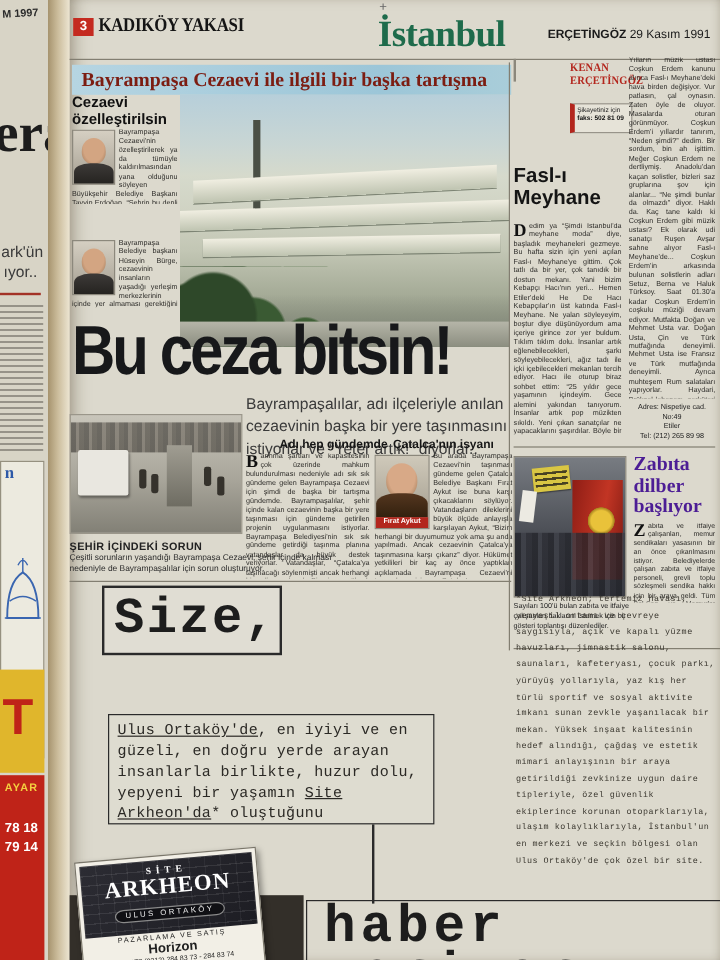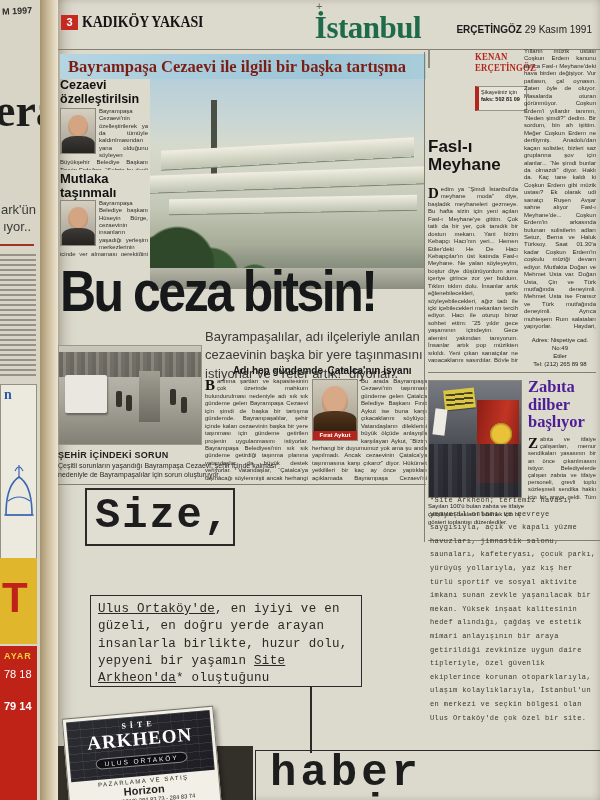--- a/index.html
+++ b/index.html
@@ -19,21 +19,21 @@
     background:repeating-linear-gradient(to bottom,#55514a 0 2px,transparent 2px 5px);}
   .e-adbox{position:absolute;left:0;top:384px;width:37px;height:248px;background:#ecead f;
     background:#eceadf;border:1px solid #95907f;}
   .e-n{position:absolute;left:3px;top:2px;font:700 14px "Liberation Serif",serif;color:#2d59a8;}
   .e-mosque{position:absolute;left:1px;top:70px;}
   .e-niz{position:absolute;left:2px;bottom:4px;font:600 8px "Liberation Serif",serif;color:#222;}
   .e-ybox{position:absolute;left:0;top:558px;width:37px;height:86px;background:#e0b62c;overflow:hidden;}
   .e-T{position:absolute;left:2px;top:16px;font:900 42px "Liberation Sans",sans-serif;color:#bf2318;}
   .e-rbox{position:absolute;left:0;top:646px;width:37px;height:154px;background:#bf2318;overflow:hidden;}
   .e-ayar{position:absolute;left:4px;top:5px;font-size:9px;font-weight:bold;color:#f4d03f;letter-spacing:1px;}
-  .e-t1{position:absolute;left:4px;top:22px;font-size:11px;font-weight:normal;color:#fff;}
+  .e-t1{position:absolute;left:4px;top:38px;font-size:11px;font-weight:bold;color:#fff;}
   .e-t2{position:absolute;left:4px;top:54px;font-size:11px;font-weight:bold;color:#fff;}
   
   .main{position:absolute;left:58px;top:0;width:542px;height:800px;background:#dcd9cd;
     box-shadow:inset 10px 0 16px -10px rgba(60,45,20,.55), inset -4px 0 8px -4px rgba(60,45,20,.25);}
   .hair{position:absolute;background:#827e71;}
   
   .reg{position:absolute;left:258px;top:0;font-size:11px;color:#666;}
   .numbox{position:absolute;left:3px;top:15px;width:17px;height:15px;background:#c42a20;color:#fff;
     font-size:11px;font-weight:bold;text-align:center;line-height:15px;}
   .section{position:absolute;left:24px;top:13px;font:700 14px "Liberation Serif",serif;letter-spacing:-.2px;color:#141414;transform:scaleY(1.15);transform-origin:top left;}
@@ -204,21 +204,20 @@
       <div class="slab s3"></div>
       <div class="trees"></div>
       <div class="wall"></div>
     </div>
 
     <div class="sidehead" style="top:79px;">Cezaevi özelleştirilsin</div>
     <div class="sideblock" style="top:108px;height:62px;">
       <span class="portrait"></span>
       <span>Bayrampaşa Cezaevi'nin özelleştirilerek ya da tümüyle kaldırılmasından yana olduğunu söyleyen Büyükşehir Belediye Başkanı Tayyip Erdoğan, “Şehrin bu denli içinde kalmış olması halkımız için psikolojik ve sosyolojik bir sıkıntı kaynağıdır” diyor...</span>
     </div>
-    <div class="sidehead" style="top:172px;font-size:13px;">Mutlaka taşınmalı</div>
     <div class="sideblock" style="top:200px;height:56px;">
       <span class="portrait"></span>
       <span>Bayrampaşa Belediye başkanı Hüseyin Bürge, cezaevinin insanların yaşadığı yerleşim merkezlerinin içinde yer almaması gerektiğini belirterek, “Yasonun Adalet Bakanlığı'na ait bir konu. İlçemizin adıyla anılmasından bıktık. Ya satılmalı ya da ıslah edilmeli” görüşünü savunuyor...</span>
     </div>
 
     <div class="bighead">Bu ceza bitsin!</div>
     <div class="deck">Bayrampaşalılar, adı ilçeleriyle anılan cezaevinin başka bir yere taşınmasını istiyorlar ve “Yeter artık!” diyorlar..</div>
 
     <div class="street">
       <div class="crowdband"></div>

